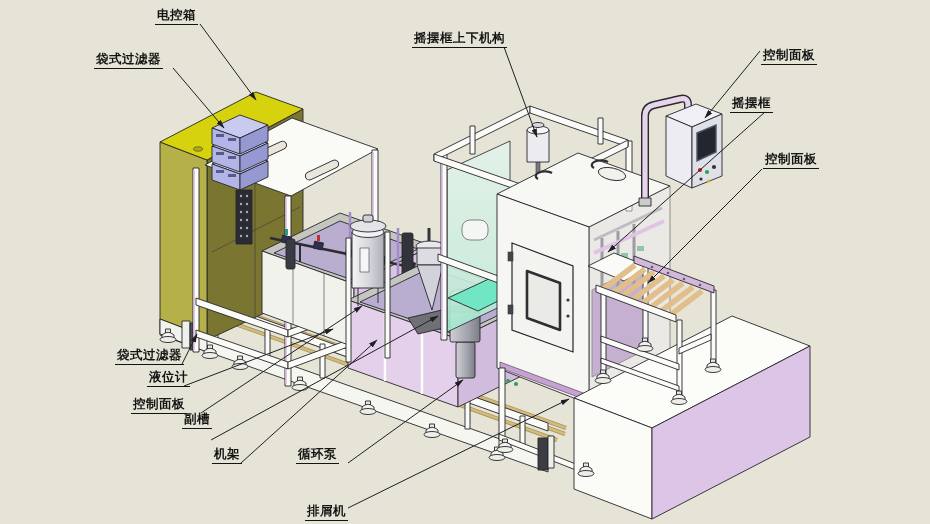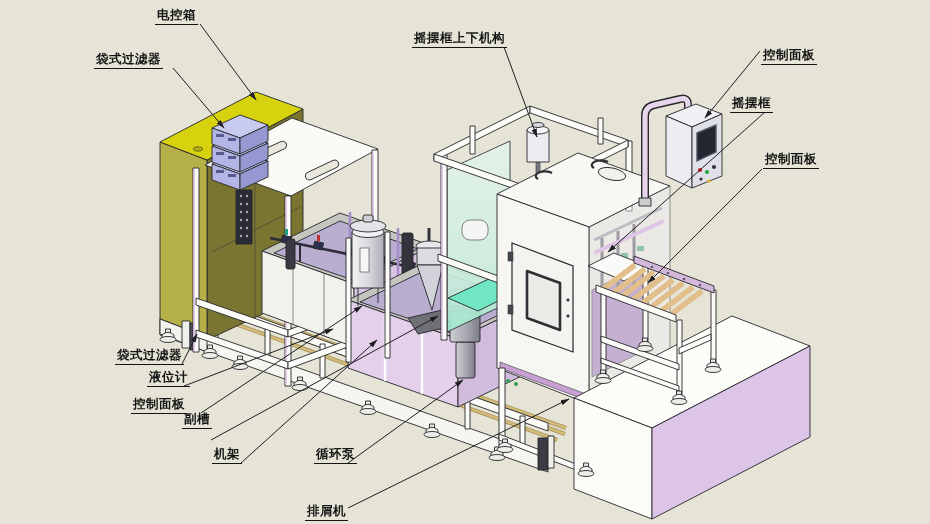--- a/index.html
+++ b/index.html
@@ -351,15 +351,15 @@
   <div class="label" style="left:94px;top:52px">袋式过滤器</div>
   <div class="label" style="left:412px;top:31px">摇摆框上下机构</div>
   <div class="label" style="left:761px;top:48px">控制面板</div>
   <div class="label" style="left:730px;top:96px">摇摆框</div>
   <div class="label" style="left:763px;top:152px">控制面板</div>
   <div class="label" style="left:115px;top:348px">袋式过滤器</div>
   <div class="label" style="left:147px;top:370px">液位计</div>
   <div class="label" style="left:131px;top:397px">控制面板</div>
   <div class="label" style="left:182px;top:412px">副槽</div>
   <div class="label" style="left:212px;top:447px">机架</div>
-  <div class="label" style="left:314px;top:447px">循环泵</div>
+  <div class="label" style="left:296px;top:447px">循环泵</div>
   <div class="label" style="left:305px;top:504px">排屑机</div>
 </div>
 
 </body></html>

